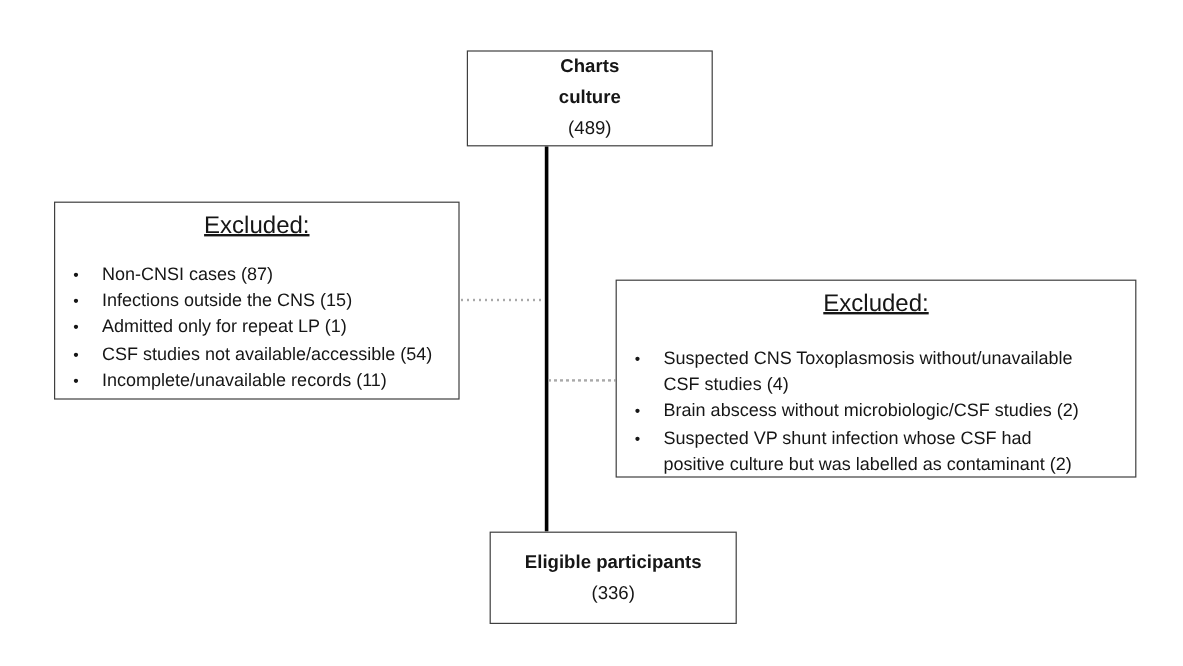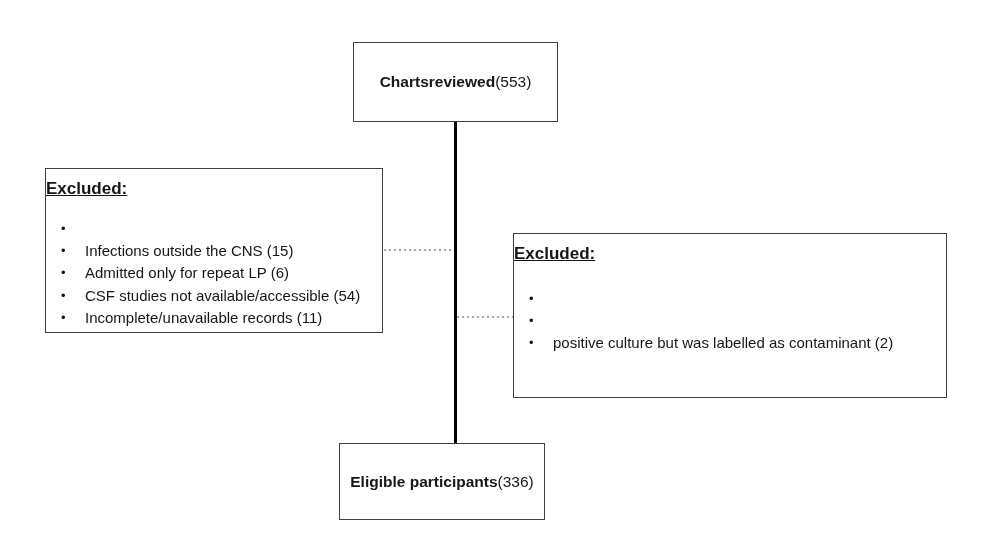--- a/index.html
+++ b/index.html
@@ -14,37 +14,38 @@
   }
   .box {
     position: absolute;
     box-sizing: border-box;
     border: 1.5px solid #3f3f3f;
     background: #ffffff;
   }
   
   .center-box {
     display: flex;
-    flex-direction: row;
+    flex-direction: column;
     align-items: center;
     justify-content: center;
     text-align: right;
+    margin-left: 36px;
   }
   .top-box    { left: 353px; top: 42px;  width: 205px; height: 80px; }
-  .bottom-box { left: 339px; top: 443px; width: 206px; height: 77px; }
+  .bottom-box { left: 372px; top: 443px; width: 206px; height: 77px; }
   .center-box .line { line-height: 26px; font-size: 15.5px; }
   .bold { font-weight: bold; }
 
   
   .left-box  { left: 45px;  top: 168px; width: 338px; height: 165px; padding-top: 9px; }
   .right-box { left: 513px; top: 233px; width: 434px; height: 165px; padding-top: 9px; }
   .box-heading {
-    text-align: left;
-    font-weight: bold;
-    font-size: 17px;
+    text-align: center;
+    font-weight: normal;
+    font-size: 20px;
     line-height: 21px;
     text-decoration: underline;
   }
   ul.bullets {
     list-style: none;
     margin: 0;
     padding: 0 6px 0 15px;
   }
   .left-box  ul.bullets { margin-top: 19px; }
   .right-box ul.bullets { margin-top: 24px; }
@@ -86,61 +87,70 @@
 <div class="canvas">
 
   <div class="vline"></div>
 
   <div class="dotted dotted-left"></div>
 
   <div class="dotted dotted-right"></div>
 
   <div class="box center-box top-box">
     <div class="line bold">Charts</div>
-    <div class="line bold">reviewed</div>
-    <div class="line">(553)</div>
+    <div class="line bold">culture</div>
+    <div class="line">(489)</div>
   </div>
 
   <div class="box left-box">
     <div class="box-heading">Excluded:</div>
     <ul class="bullets">
       <li>
         <span class="bullet-marker">•</span>
+        <span class="bullet-text">Non-CNSI cases (87)</span>
       </li>
       <li>
         <span class="bullet-marker">•</span>
         <span class="bullet-text">Infections outside the CNS (15)</span>
       </li>
       <li>
         <span class="bullet-marker">•</span>
-        <span class="bullet-text">Admitted only for repeat LP (6)</span>
+        <span class="bullet-text">Admitted only for repeat LP (1)</span>
       </li>
       <li>
         <span class="bullet-marker">•</span>
         <span class="bullet-text">CSF studies not available/accessible (54)</span>
       </li>
       <li>
         <span class="bullet-marker">•</span>
         <span class="bullet-text">Incomplete/unavailable records (11)</span>
       </li>
     </ul>
   </div>
 
   <div class="box right-box">
     <div class="box-heading">Excluded:</div>
     <ul class="bullets">
       <li>
         <span class="bullet-marker">•</span>
-      </li>
-      <li>
-        <span class="bullet-marker">•</span>
+        <span class="bullet-text">
+          <div class="wrap-line">Suspected CNS Toxoplasmosis without/unavailable</div>
+          <div class="wrap-line">CSF studies (4)</div>
+        </span>
       </li>
       <li>
         <span class="bullet-marker">•</span>
         <span class="bullet-text">
+          <div class="wrap-line">Brain abscess without microbiologic/CSF studies (2)</div>
+        </span>
+      </li>
+      <li>
+        <span class="bullet-marker">•</span>
+        <span class="bullet-text">
+          <div class="wrap-line">Suspected VP shunt infection whose CSF had</div>
           <div class="wrap-line">positive culture but was labelled as contaminant (2)</div>
         </span>
       </li>
     </ul>
   </div>
 
   <div class="box center-box bottom-box">
     <div class="line bold">Eligible participants</div>
     <div class="line">(336)</div>
   </div>

